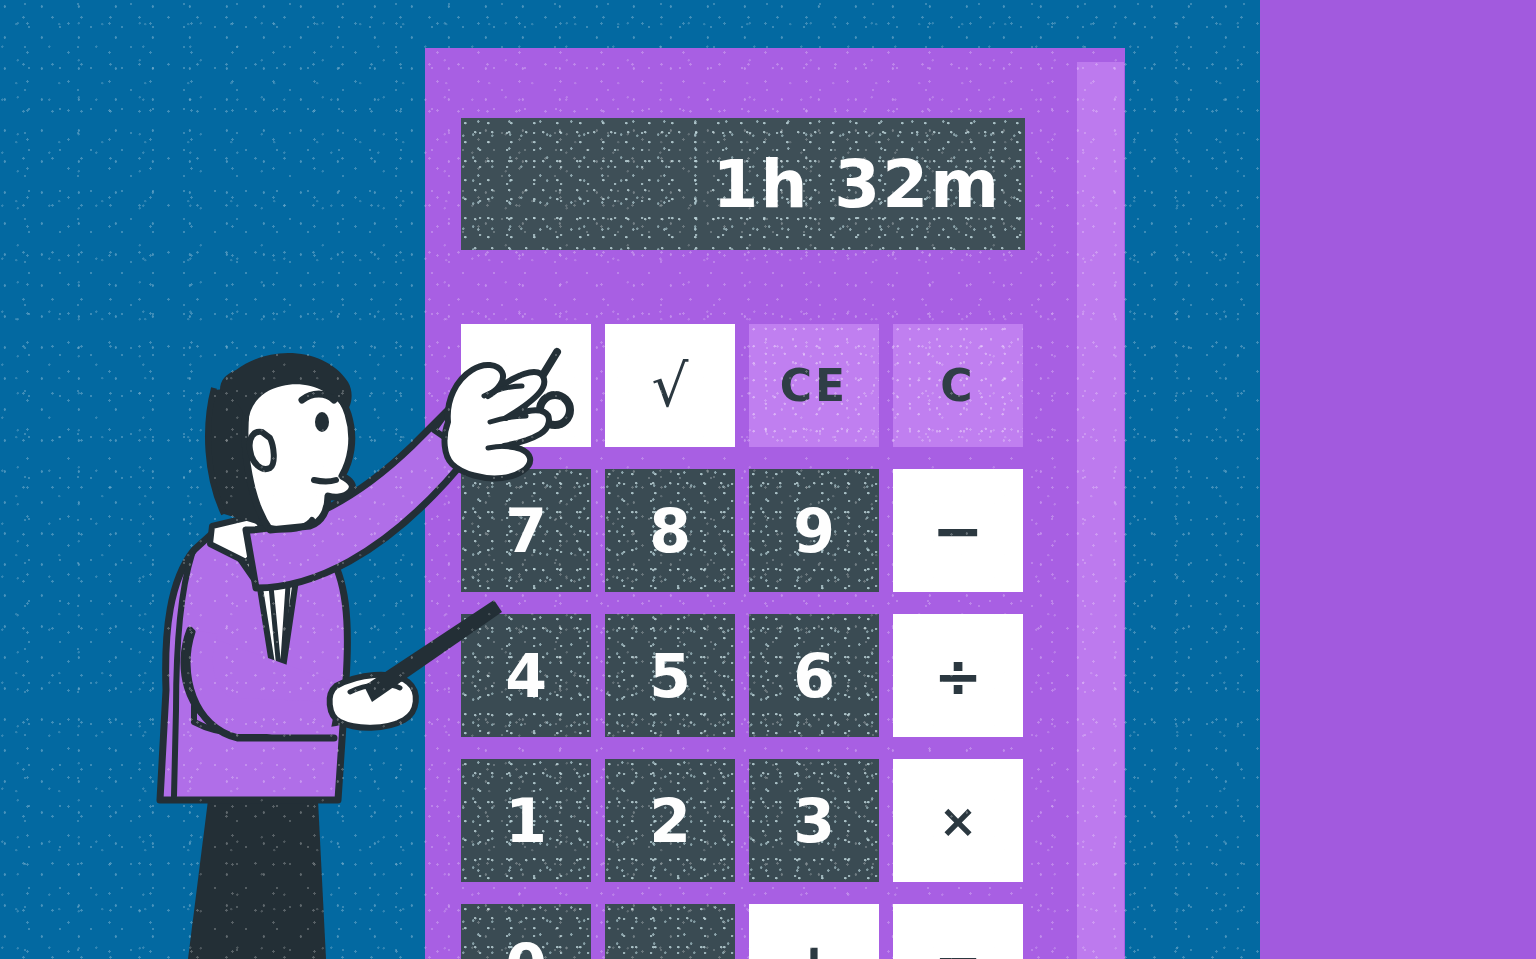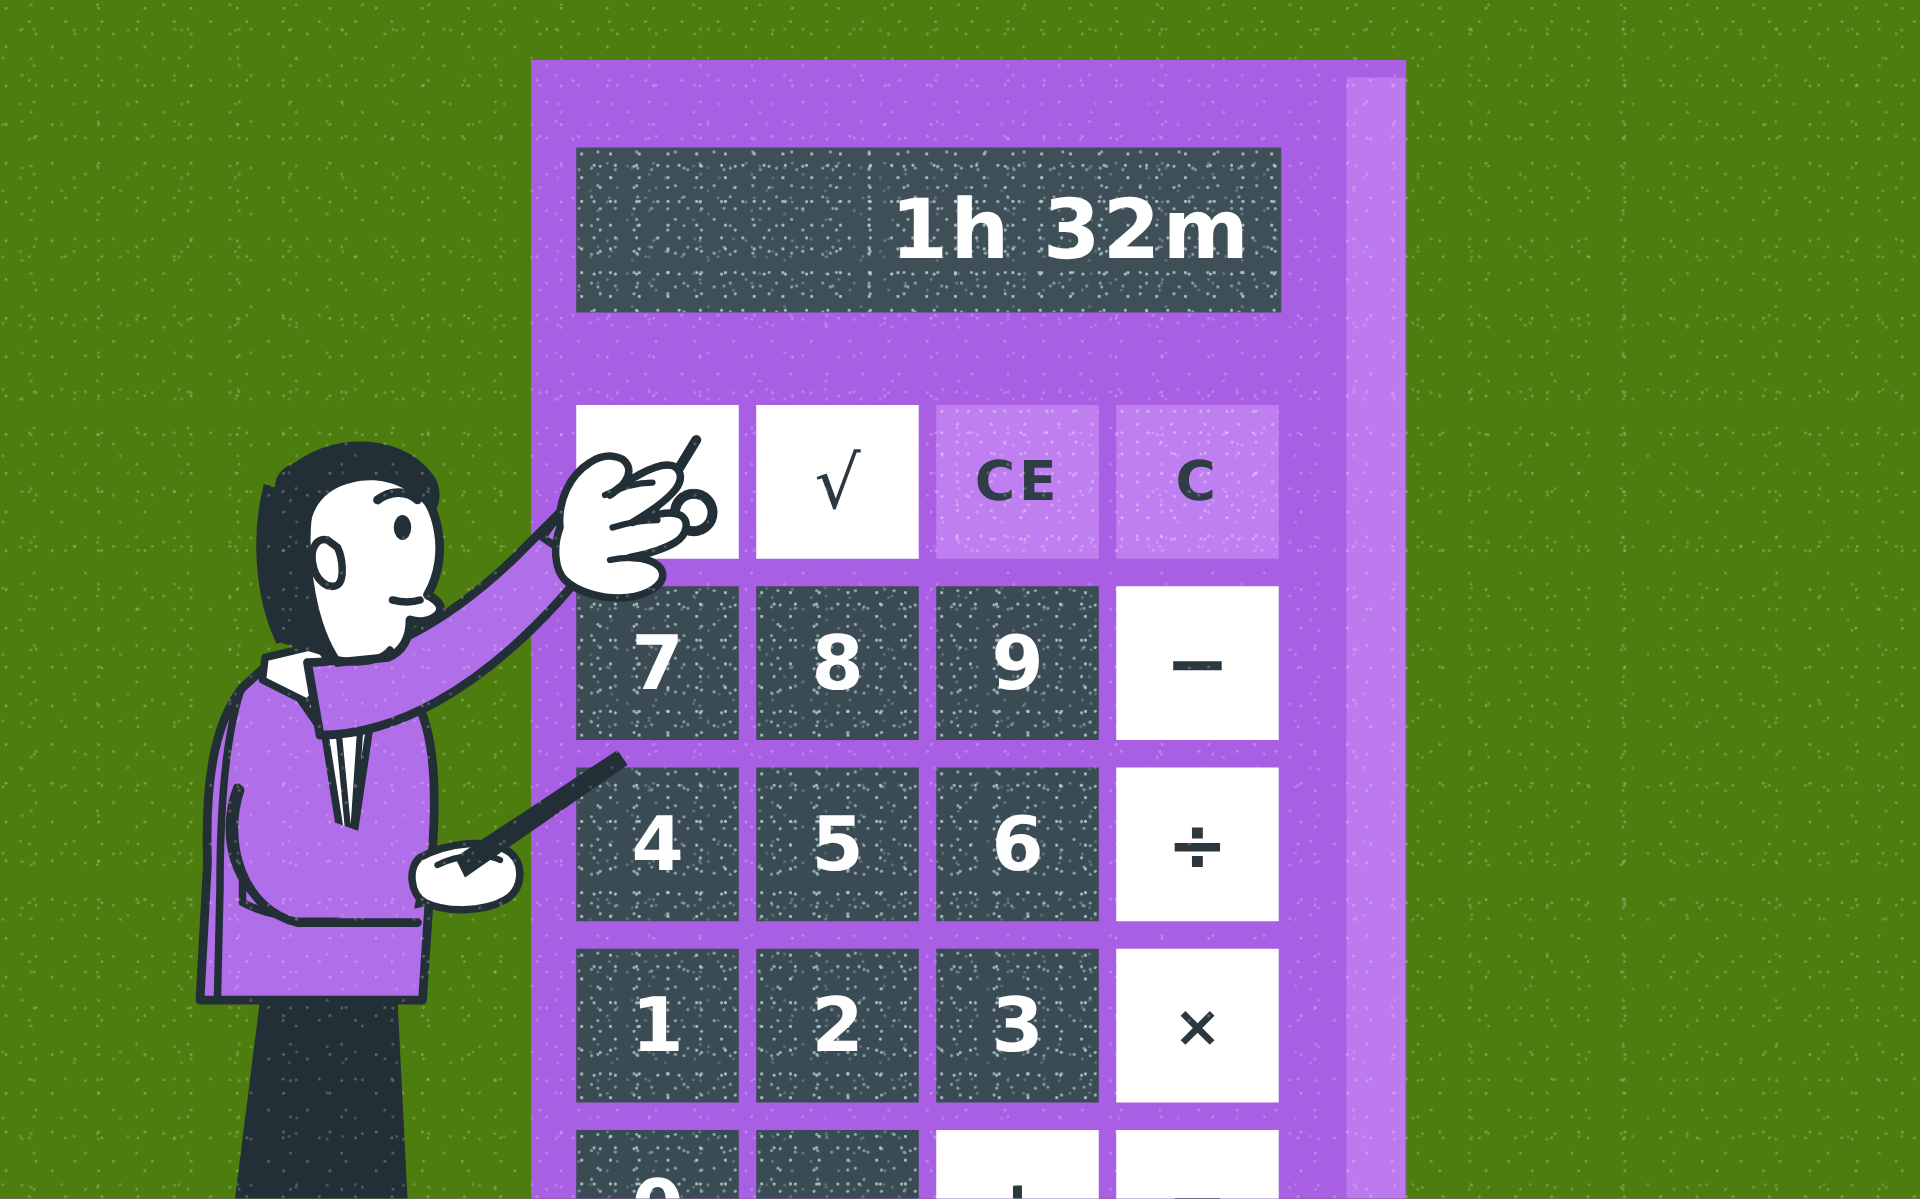--- a/index.html
+++ b/index.html
@@ -7,23 +7,23 @@
   body {
     width: 1536px;
     height: 959px;
     overflow: hidden;
     font-family: "Liberation Sans", sans-serif;
     background: #a25ade;
   }
 
   #scene {
     position: relative;
-    width: 1536px;
+    width: 1260px;
     height: 959px;
-    background: #4d7c0f;
+    background: #0369a1;
     overflow: hidden;
   }
 
   
   .grain {
     position: absolute;
     inset: 0;
     pointer-events: none;
     z-index: 90;
     opacity: .5;

